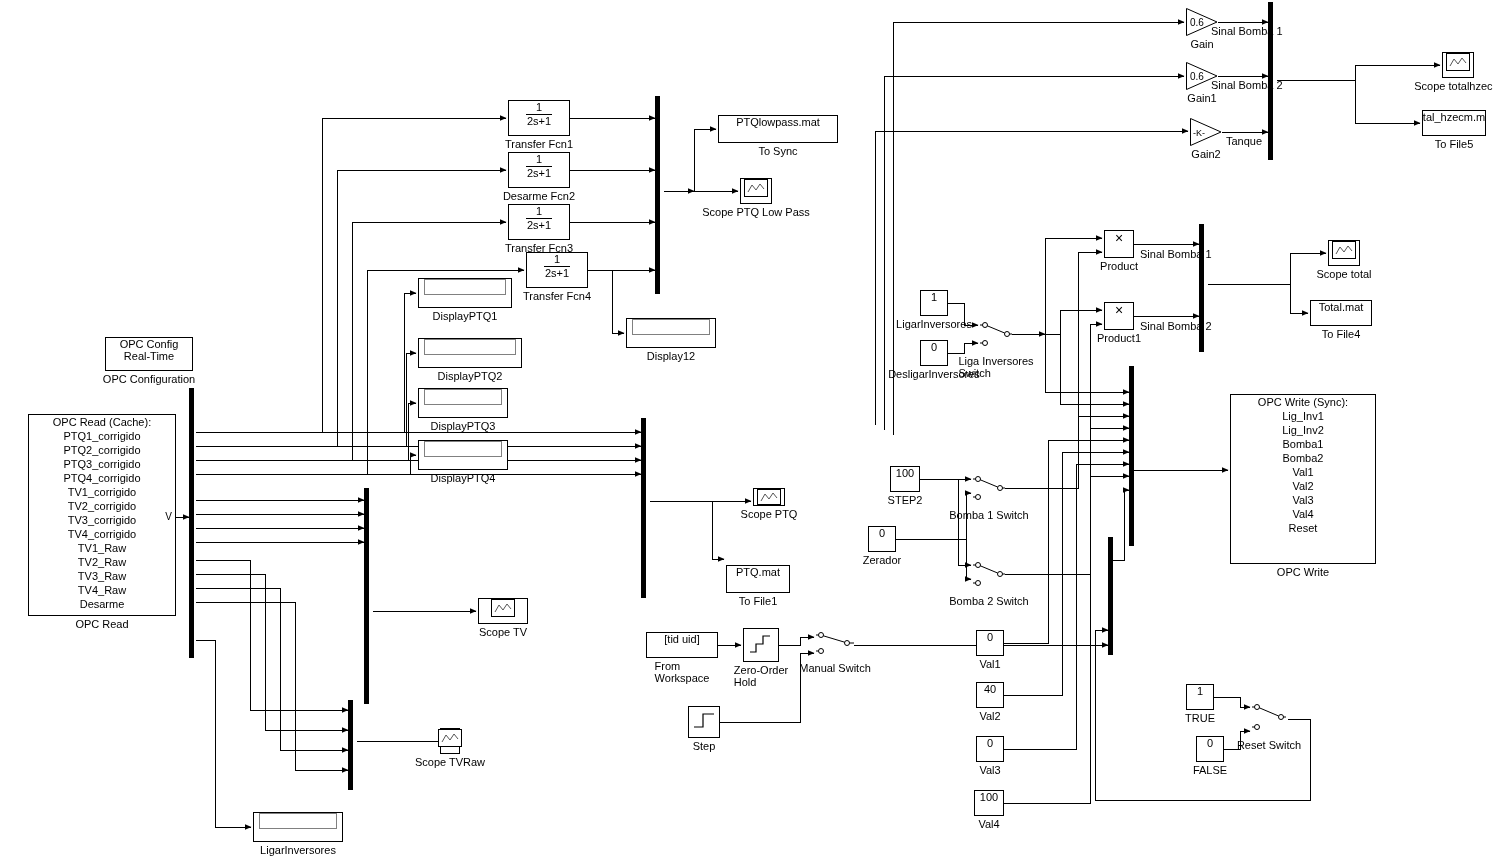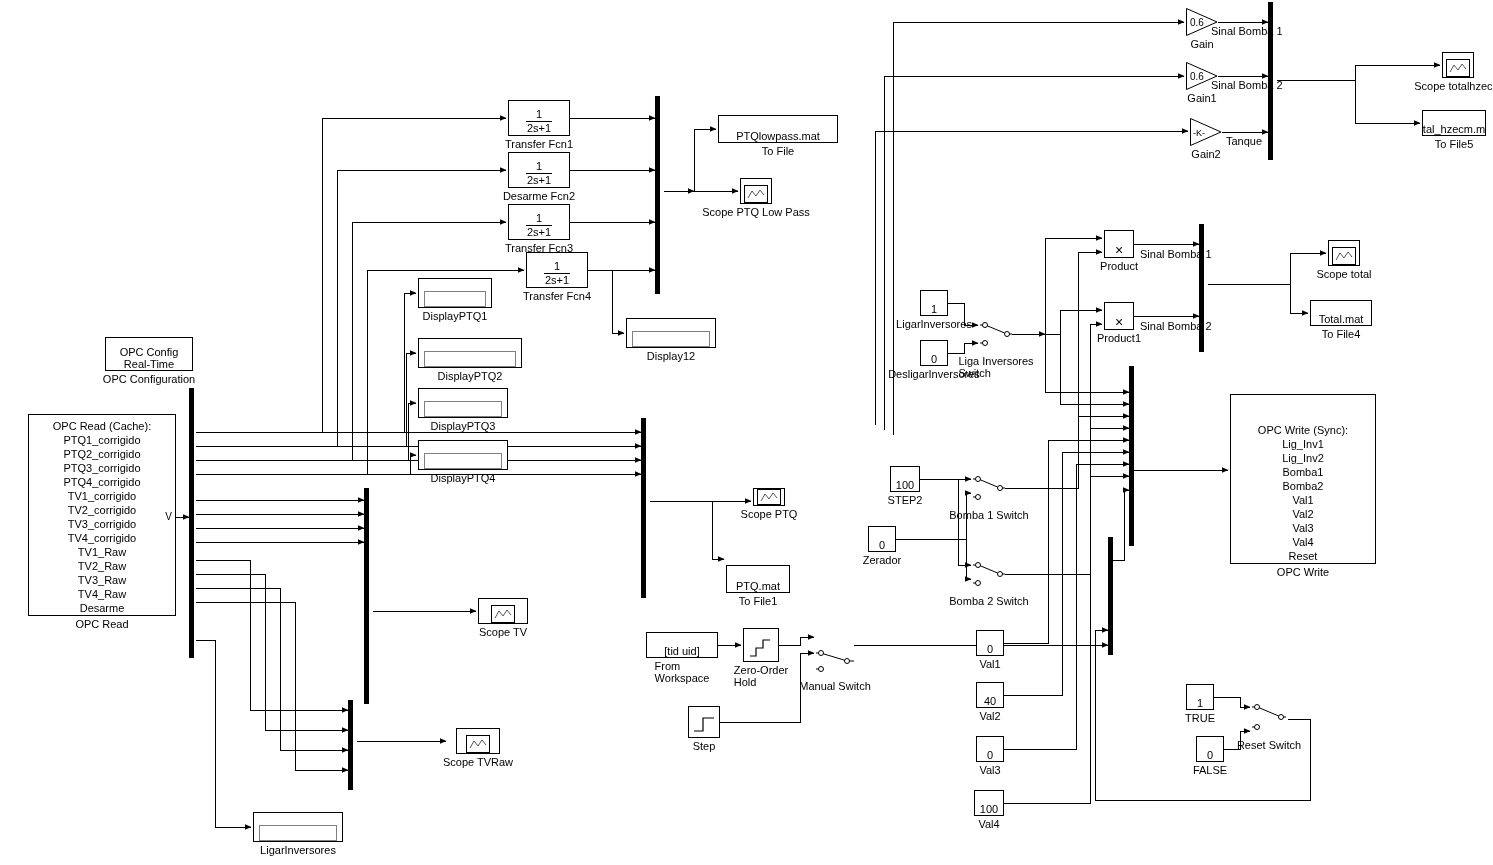--- a/index.html
+++ b/index.html
@@ -1,21 +1,21 @@
 <!DOCTYPE html>
 <html><head>
 <meta charset="utf-8">
 <style>
   html,body{margin:0;padding:0;background:#fff}
   #canvas{position:relative;width:1493px;height:865px;background:#fff;overflow:hidden;
           font-family:"Liberation Sans",sans-serif;font-size:11px;color:#000}
   #wires{position:absolute;left:0;top:0}
   .blk{position:absolute}
   .body{width:100%;height:100%;box-sizing:border-box;border:1px solid #000;background:#fff;
-        display:flex;flex-direction:column;align-items:center;justify-content:flex-end;text-align:center}
+        display:flex;flex-direction:column;align-items:center;justify-content:flex-start;text-align:center}
   .body.plain{border:none;background:transparent}
   .lbl{position:absolute;top:100%;left:50%;transform:translateX(-50%);padding-top:2px;
        white-space:nowrap;line-height:12px}
   .list{line-height:14px;white-space:nowrap}
   .wlist{line-height:14px;white-space:nowrap}
   .frac{line-height:13px}
   .frac .num{border-bottom:1px solid #000;padding:0 10px}
   .screen{border:1px solid #000;background:#fff;width:22px;height:16px;display:flex;align-items:center;justify-content:center}
   .display-inner{border:1px solid #808080;background:#fff;width:calc(100% - 12px);height:calc(100% - 14px)}
   .x-sign{font-size:14px;line-height:1}
@@ -187,35 +187,35 @@
       <div>2s+1</div>
         </div>
     </div>
     <div class="lbl">Transfer Fcn4</div>
   </div>
 
   <div class="blk" style="left:718px;top:115px;width:120px;height:28px">
     <div class="body">
       <div>PTQlowpass.mat</div>
     </div>
-    <div class="lbl">To File</div>
+    <div class="lbl">To Sync</div>
   </div>
 
   <div class="blk" style="left:740px;top:178px;width:32px;height:26px">
     <div class="body">
       <div class="screen">
         <svg width="20" height="14" viewBox="0 0 20 14">
             <polyline points="2,11 6,4 10,9 14,3 18,8" fill="none" stroke="#555" stroke-width="1"></polyline>
           </svg>
       </div>
     </div>
     <div class="lbl">Scope PTQ Low Pass</div>
   </div>
 
-  <div class="blk" style="left:418px;top:278px;width:74px;height:30px">
+  <div class="blk" style="left:418px;top:278px;width:94px;height:30px">
     <div class="body">
         <div class="display-inner"></div>
       </div>
     <div class="lbl">DisplayPTQ1</div>
   </div>
   <div class="blk" style="left:418px;top:338px;width:104px;height:30px">
     <div class="body">
         <div class="display-inner"></div>
       </div>
     <div class="lbl">DisplayPTQ2</div>
@@ -262,21 +262,21 @@
     <div class="body">
       <div class="screen">
         <svg width="20" height="14" viewBox="0 0 20 14">
             <polyline points="2,11 6,4 10,9 14,3 18,8" fill="none" stroke="#555" stroke-width="1"></polyline>
           </svg>
       </div>
     </div>
     <div class="lbl">Scope TV</div>
   </div>
 
-  <div class="blk" style="left:456px;top:728px;width:44px;height:26px">
+  <div class="blk" style="left:440px;top:728px;width:20px;height:26px">
     <div class="body">
       <div class="screen">
         <svg width="20" height="14" viewBox="0 0 20 14">
             <polyline points="2,11 6,4 10,9 14,3 18,8" fill="none" stroke="#555" stroke-width="1"></polyline>
           </svg>
       </div>
     </div>
     <div class="lbl">Scope TVRaw</div>
   </div>
 
@@ -302,21 +302,21 @@
       <svg width="30" height="28" viewBox="0 0 30 28">
         <polyline points="4,23 10,23 10,15 17,15 17,7 24,7" fill="none" stroke="#000" stroke-width="1.2"></polyline>
       </svg>
     </div>
     <div class="lbl">
       <div>Zero-Order</div>
       <div>Hold</div>
     </div>
   </div>
 
-  <div class="blk" style="left:816px;top:644px;width:38px;height:34px">
+  <div class="blk" style="left:816px;top:626px;width:38px;height:34px">
     <div class="body plain">
       <svg width="38" height="34" viewBox="0 0 38 34">
         <line x1="0" y1="9" x2="2.5" y2="9" stroke="#000"></line>
         <line x1="0" y1="25" x2="2.5" y2="25" stroke="#000"></line>
         <circle cx="5" cy="9" r="2.5" fill="none" stroke="#000"></circle>
         <circle cx="5" cy="25" r="2.5" fill="none" stroke="#000"></circle>
         <circle cx="31" cy="17" r="2.5" fill="none" stroke="#000"></circle>
         <line x1="7.3" y1="9.8" x2="28.6" y2="16.2" stroke="#000"></line>
         <line x1="33.5" y1="17" x2="38" y2="17" stroke="#000"></line>
       </svg>

